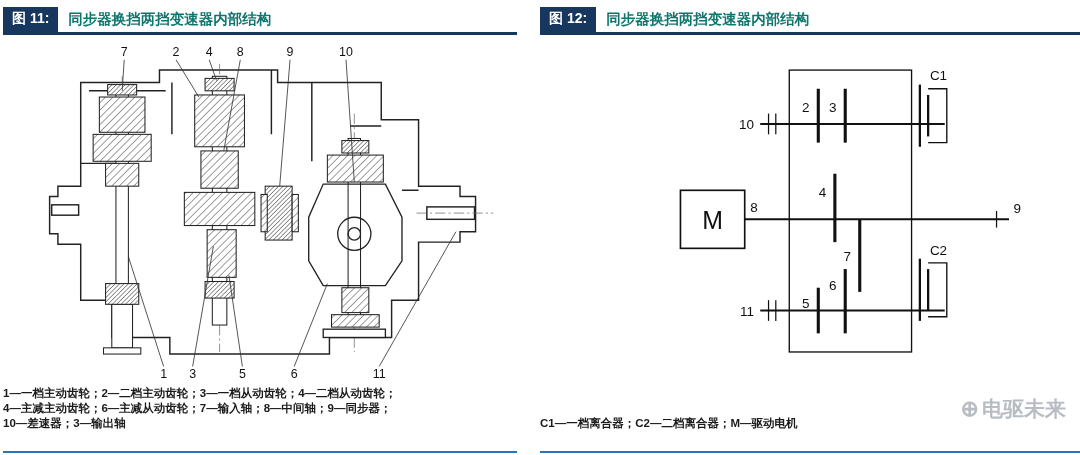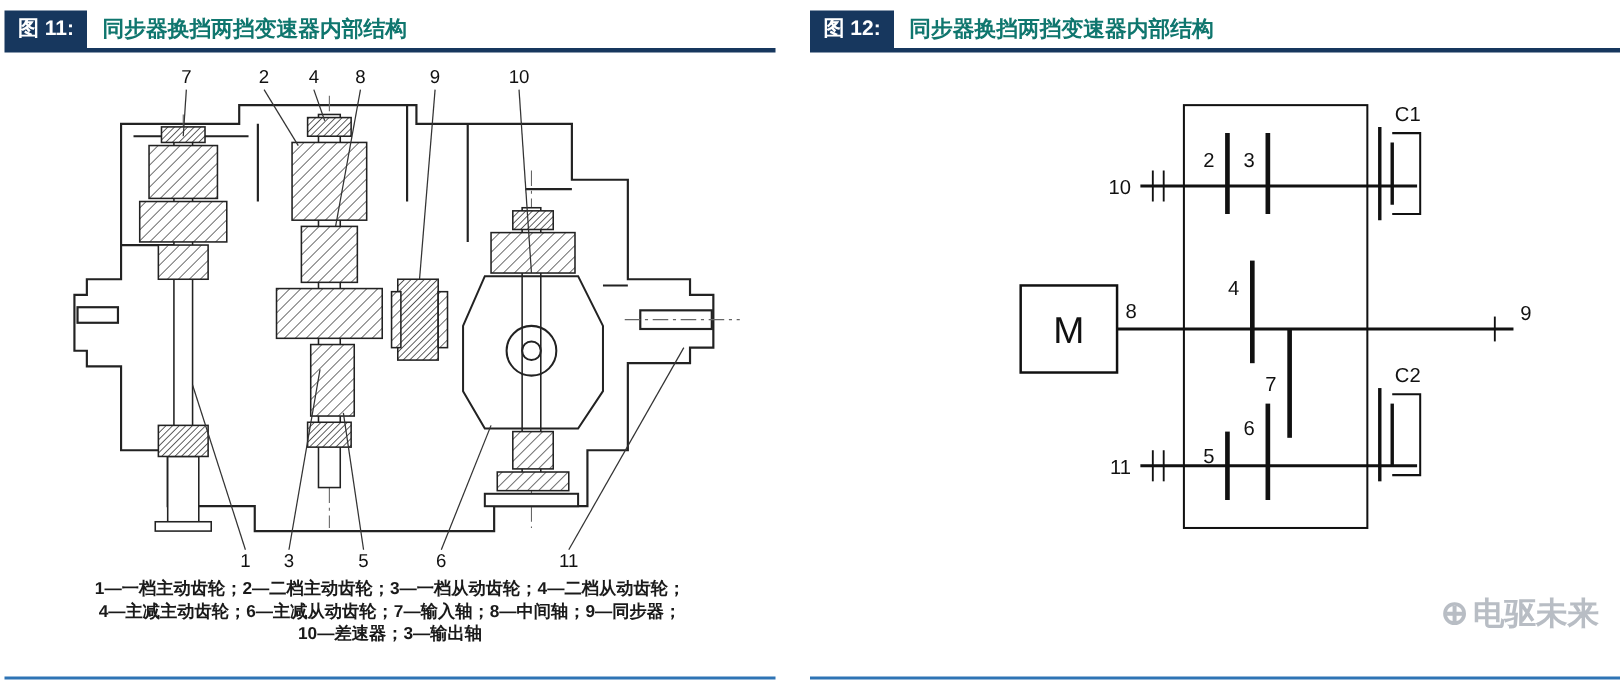--- a/index.html
+++ b/index.html
@@ -10,21 +10,21 @@
   }
   .page{display:flex;padding-top:7px;}
   .panel{position:relative;height:446px;}
   .panel.left{width:514px;margin-left:3px;}
   .panel.right{width:540px;margin-left:23px;}
   .hdr{display:flex;align-items:stretch;border-bottom:3px solid #17375E;}
   .fig-label{background:#17375E;color:#fff;font-weight:bold;font-size:14px;padding:3px 9px;white-space:nowrap;}
   .fig-title{color:#0f766e;font-weight:bold;font-size:14.5px;padding:3px 12px 3px 10px;white-space:nowrap;}
   .fig-body{position:absolute;top:32px;left:0;right:0;bottom:72px;}
   .fig-body svg{width:100%;height:100%;display:block;}
-  .caption{position:absolute;left:0;right:0;bottom:22px;text-align:center;
+  .caption{position:absolute;left:0;right:0;bottom:22px;
     font-size:11.5px;line-height:15px;font-weight:bold;color:#1a1a1a;}
   .bottom-line{position:absolute;bottom:0;left:0;right:0;height:2px;background:#2E74B5;}
   .watermark{position:absolute;right:14px;bottom:30px;display:flex;align-items:center;gap:3px;
     font-size:21px;font-weight:bold;color:rgba(125,135,148,0.55);pointer-events:none;}
   .watermark .globe{font-size:22px;line-height:1;}
   text{font-family:"Liberation Sans",sans-serif;}
 </style>
 </head>
 <body>
 
@@ -199,20 +199,21 @@
           <text x="296" y="214">7</text>
           <text x="256" y="260">5</text>
           <text x="282" y="242">6</text>
           <text x="384" y="40">C1</text>
           <text x="384" y="208">C2</text>
         </g>
       </svg>
     </div>
 
     <div class="caption">
+      <div>C1—一档离合器；C2—二档离合器；M—驱动电机</div>
     </div>
 
     <div class="watermark">
       <span class="globe">⊕</span>
       <span>电驱未来</span>
     </div>
 
     <div class="bottom-line"></div>
   </section>
 

